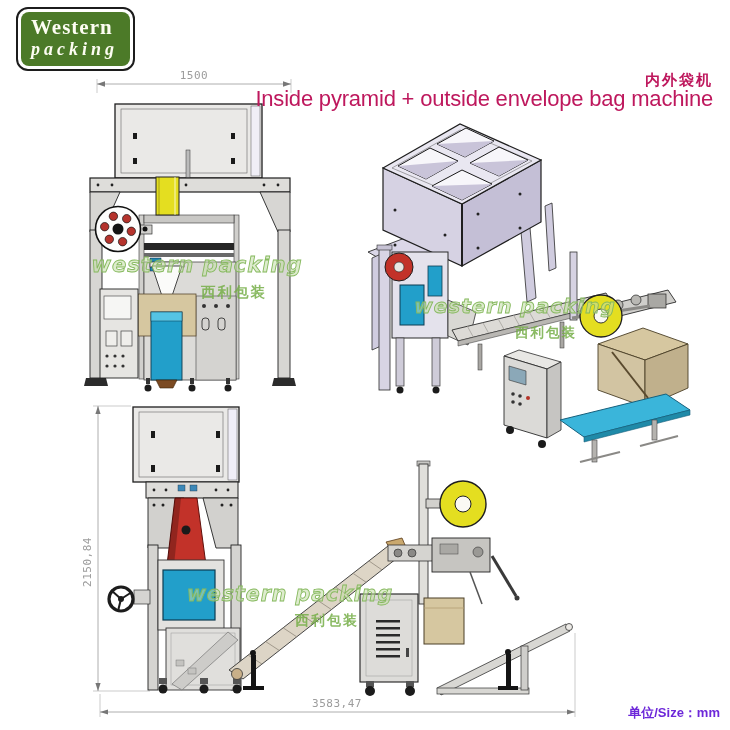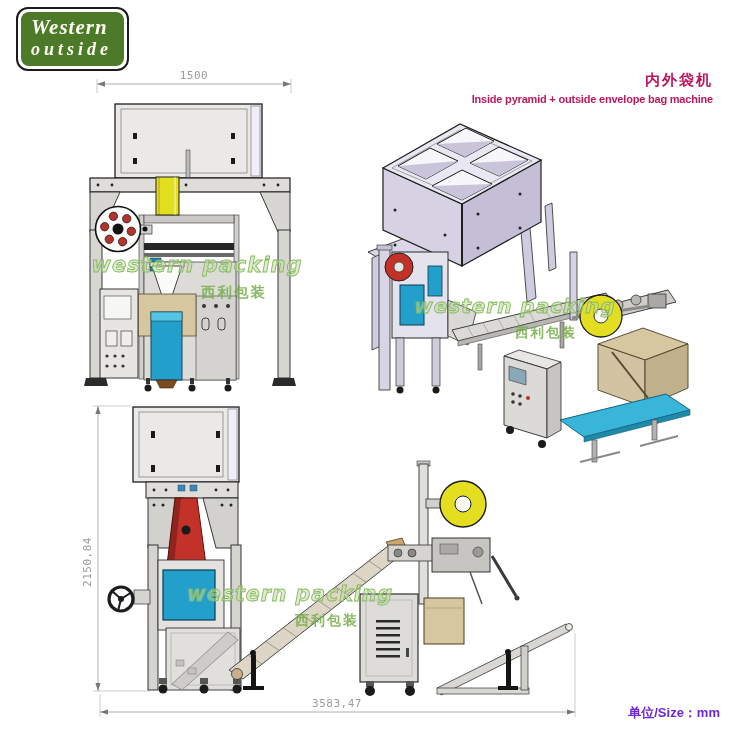--- a/index.html
+++ b/index.html
@@ -4,29 +4,29 @@
 <style>
   html,body{margin:0;padding:0;background:#ffffff;}
   #stage{position:relative;width:730px;height:730px;background:#ffffff;overflow:hidden;
          font-family:"Liberation Sans",sans-serif;}
   #drawing{position:absolute;left:0;top:0;}
 
   
   .logo{position:absolute;left:16px;top:7px;background:#fff;border:2px solid #1c1c1c;
         border-radius:12px;padding:3px;}
   .logo-inner{background:var(--logo-green,#4c7a28);border-radius:8px;padding:4px 12px 7px 10px;}
-  .logo-l1{font-family:"Liberation Serif",serif;font-style:italic;font-weight:bold;
+  .logo-l1{font-family:"Liberation Serif",serif;font-weight:bold;
            color:#fdfdf2;font-size:21px;line-height:23px;letter-spacing:1px;}
   .logo-l2{font-family:"Liberation Serif",serif;font-style:italic;font-weight:bold;
            color:#fdfdf2;font-size:18px;line-height:20px;letter-spacing:4px;}
 
   
   .header{position:absolute;right:17px;top:71px;text-align:right;color:#be185d;}
   .title-cn{font-size:15px;font-weight:bold;letter-spacing:2px;line-height:18px;}
-  .title-en{font-size:11px;font-weight:bold;letter-spacing:-0.2px;line-height:20px;}
+  .title-en{font-size:22px;font-weight:normal;letter-spacing:-0.2px;line-height:20px;}
 
   
   .footer{position:absolute;right:10px;bottom:8px;color:#6d28d9;font-size:13px;font-weight:bold;}
 
   
   .dim-text{font-family:"DejaVu Sans Mono",monospace;fill:#9c9c9c;font-size:11px;letter-spacing:0.5px;}
   .wm-en{font-family:"DejaVu Sans",sans-serif;font-weight:bold;font-style:italic;
          fill:rgba(195,220,165,0.55);stroke:var(--watermark-green,#86b95e);stroke-width:0.9px;
          letter-spacing:1px;}
   .wm-cn{font-family:"DejaVu Sans",sans-serif;font-weight:bold;
@@ -378,21 +378,21 @@
     </g>
 
     <text class="wm-en" x="290" y="601" text-anchor="middle" font-size="20.5">western packing</text>
     <text class="wm-cn" x="327" y="625" text-anchor="middle" font-size="14">西利包装</text>
   </g>
 </svg>
 
   <div class="logo">
     <div class="logo-inner">
       <div class="logo-l1">Western</div>
-      <div class="logo-l2">outside</div>
+      <div class="logo-l2">packing</div>
     </div>
   </div>
 
   <div class="header">
     <div class="title-cn">内外袋机</div>
     <div class="title-en">Inside pyramid + outside envelope bag machine</div>
   </div>
 
   <div class="footer">单位/Size：mm</div>
 

